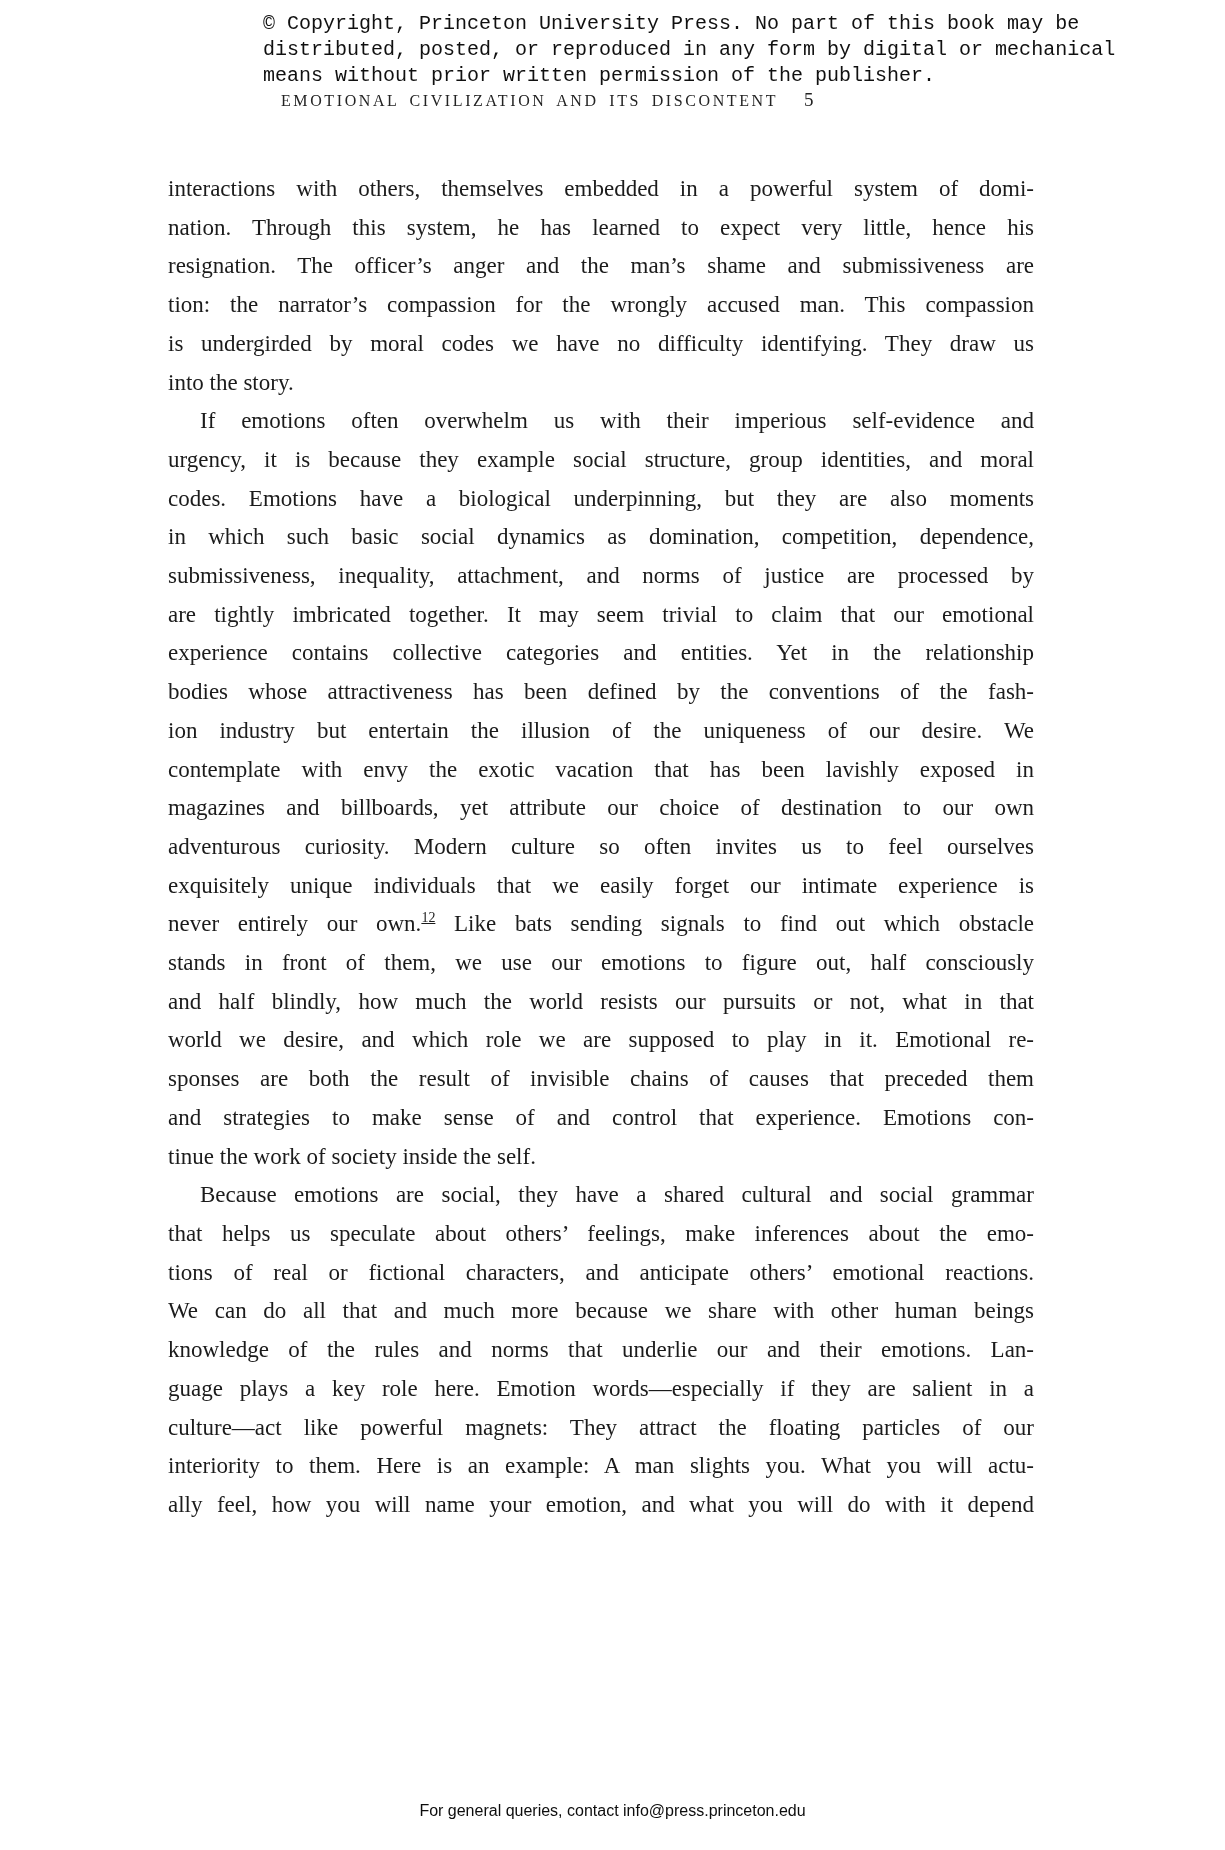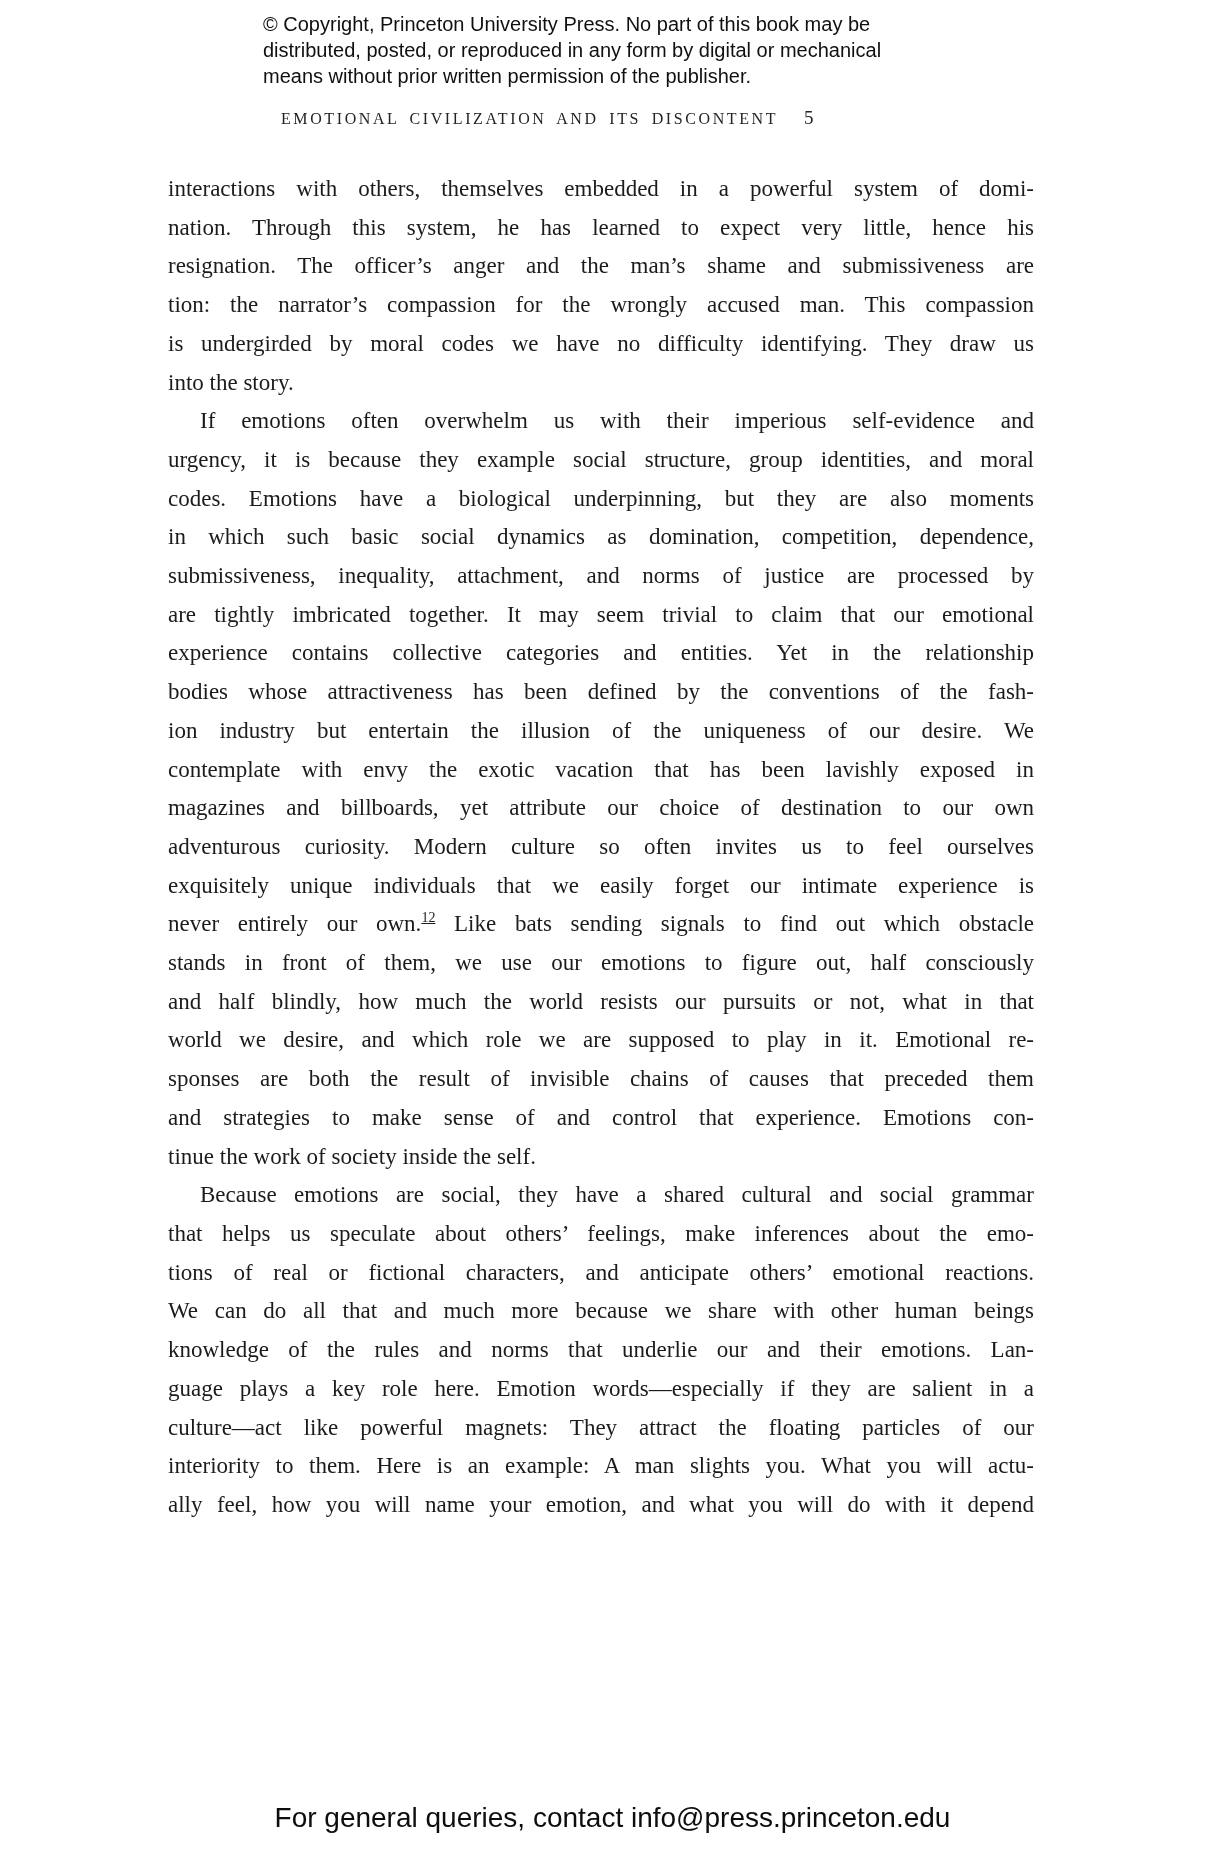--- a/index.html
+++ b/index.html
@@ -11,30 +11,30 @@
     background: #ffffff;
     margin: 0 auto;
     overflow: hidden;
     font-family: "Liberation Serif", serif;
     color: #1b1b1b;
   }
   .copyright {
     position: absolute;
     left: 263px;
     top: 11px;
-    font-family: Liberation Sans, sans-serif;
+    font-family: Liberation Mono, monospace;
     font-size: 20px;
     line-height: 26px;
     color: #101010;
     text-align: left;
   }
   .running-head {
     position: absolute;
     left: 281px;
-    top: 107px;
+    top: 89px;
     white-space: nowrap;
     color: #232323;
   }
   .head-title {
     font-size: 16px;
     letter-spacing: 2.6px;
     word-spacing: 4px;
   }
   .folio {
     font-size: 19px;
@@ -68,21 +68,21 @@
     top: -9px;
     text-decoration: underline;
   }
   .footer {
     position: absolute;
     left: 0;
     top: 1802px;
     width: 1225px;
     text-align: center;
     font-family: "Liberation Sans", sans-serif;
-    font-size: 28px;
+    font-size: 16px;
     color: #0d0d0d;
   }
 </style>
 </head>
 <body>
 
 <div class="page">
 
   <div class="copyright" id="copyright">
       <div>© Copyright, Princeton University Press. No part of this book may be</div>

